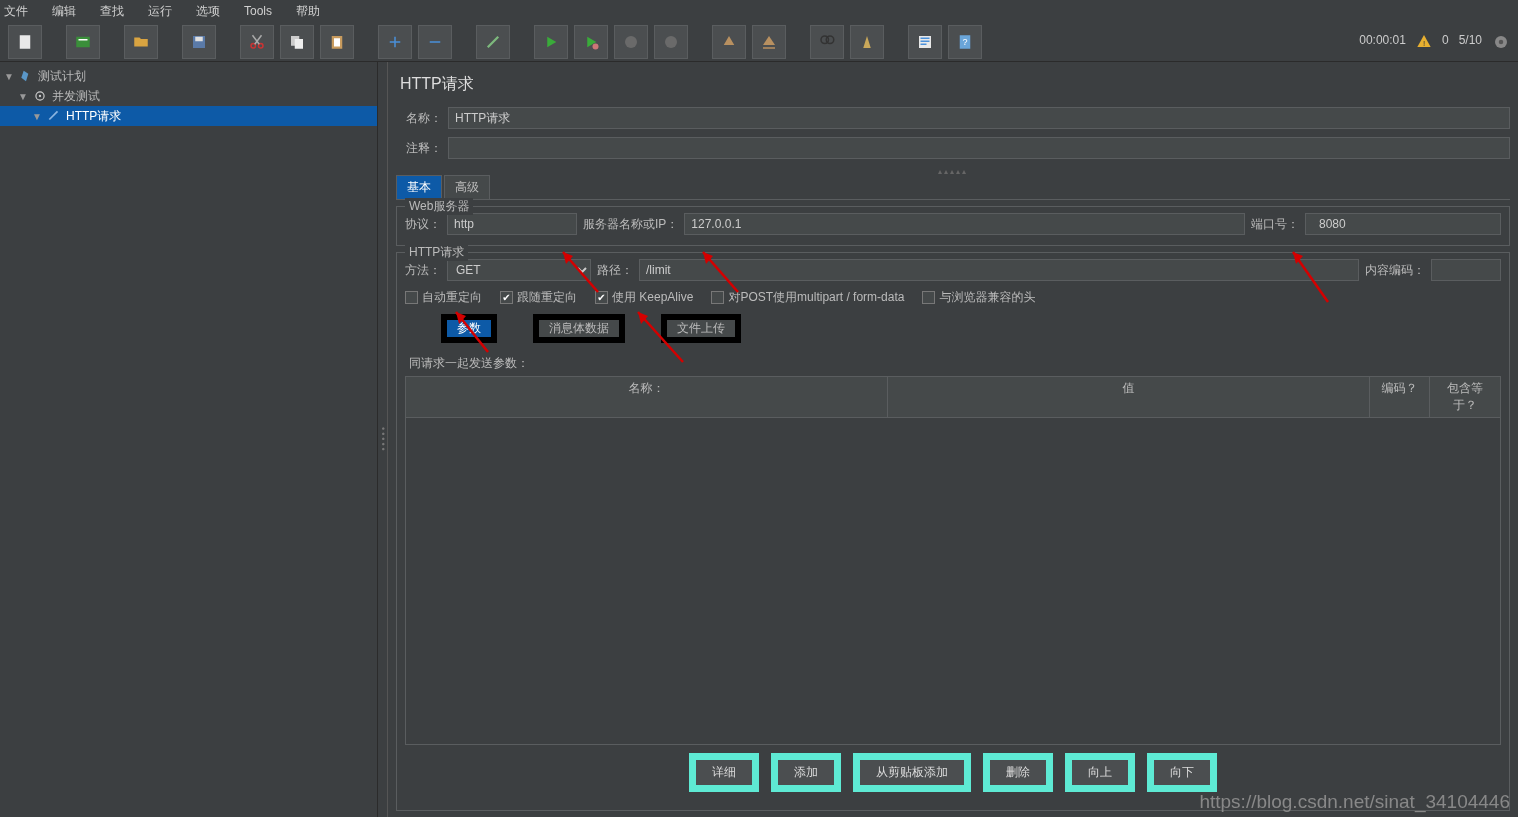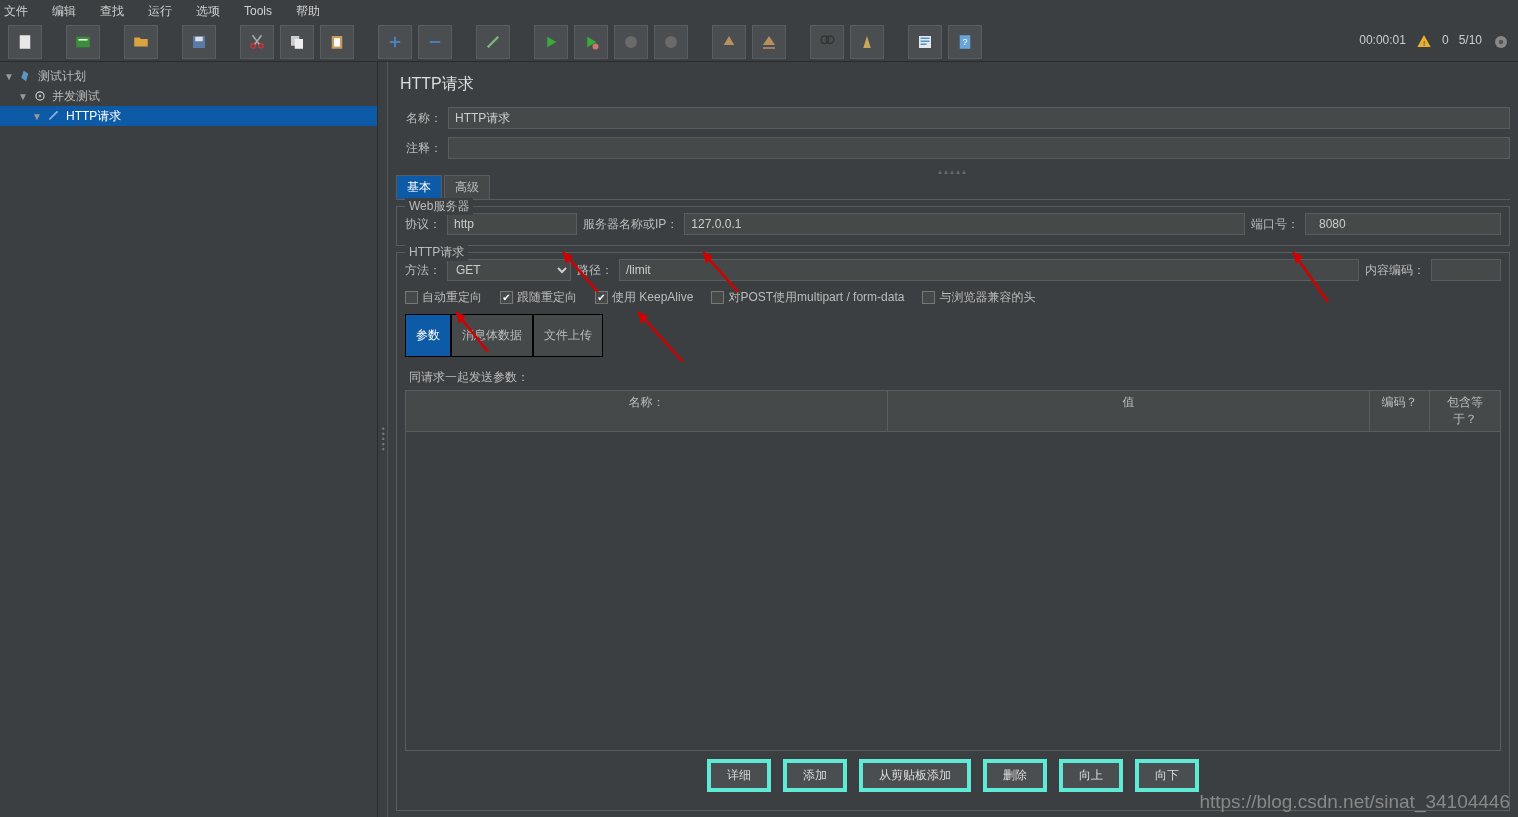--- a/index.html
+++ b/index.html
@@ -48,30 +48,30 @@
 .inline-row { display: flex; align-items: center; gap: 6px; }
 .inline-row .lbl { white-space: nowrap; }
 
 .select { background: #45494a; border: 1px solid #5a5d5f; color: #ccc; height: 22px; padding: 0 4px; }
 
 .checks { display: flex; gap: 18px; margin-top: 8px; align-items: center; }
 .check { display: flex; align-items: center; gap: 4px; }
 .cb { width: 13px; height: 13px; background: #45494a; border: 1px solid #777; display: flex; align-items: center; justify-content: center; font-size: 10px; color: #fff; }
 
 .sub-tabs { display: flex; margin-top: 8px; }
-.sub-tab { padding: 12px 10px; background: #45494a; border: 1px solid #000000; cursor: pointer; }
+.sub-tab { padding: 0 10px; background: #45494a; border: 6px solid #000000; cursor: pointer; margin-left: 36px; }
 .sub-tab.active { background: #0d5aa7; color: #fff; }
 
 .param-header { margin-top: 8px; padding: 4px; }
 .param-cols { display: flex; background: #45494a; border: 1px solid #5a5d5f; }
 .param-col { padding: 3px 6px; border-right: 1px solid #5a5d5f; text-align: center; }
 .param-body { flex: 1; background: #3c3f41; border: 1px solid #5a5d5f; border-top: none; }
 
 .bottom-bar { display: flex; justify-content: center; gap: 12px; padding: 8px 0; }
-.btn { background: #4b4e50; border: 4px solid #5eead4; color: #ddd; padding: 4px 16px; cursor: pointer; }
+.btn { background: #4b4e50; border: 7px solid #5eead4; color: #ddd; padding: 4px 16px; cursor: pointer; }
 
 .watermark { position: absolute; bottom: 4px; right: 8px; color: #888; font-size: 19px; }
 .arrow-ann { position: absolute; pointer-events: none; }
 .arrow-ann line { stroke: #d40000; stroke-width: 2.5; }
 .arrow-ann polygon { fill: #d40000; }
 </style>
 </head>
 <body>
 
 <div class="menubar">
@@ -284,21 +284,21 @@
           <input class="text-input" value="127.0.0.1" style="">
           <span class="lbl">端口号：</span>
           <input class="text-input sm" style="width: 196px; padding-left: 13px;" value="8080">
         </div>
       </div>
 
       <div class="fieldset" style="flex:1;display:flex;flex-direction:column">
         <span class="fieldset-label">HTTP请求</span>
         <div class="inline-row">
           <span class="lbl">方法：</span>
-          <select class="select" style="width:124px"><option>GET</option></select>
+          <select class="select" style="width:144px"><option>GET</option></select>
           <span class="lbl">路径：</span>
           <input class="text-input" value="/limit" style="">
           <span class="lbl">内容编码：</span>
           <input class="text-input sm" style="width: 70px;" value="">
         </div>
 
         <div class="checks">
           <div class="check">
               <span class="cb"></span>
               <span>自动重定向</span>

